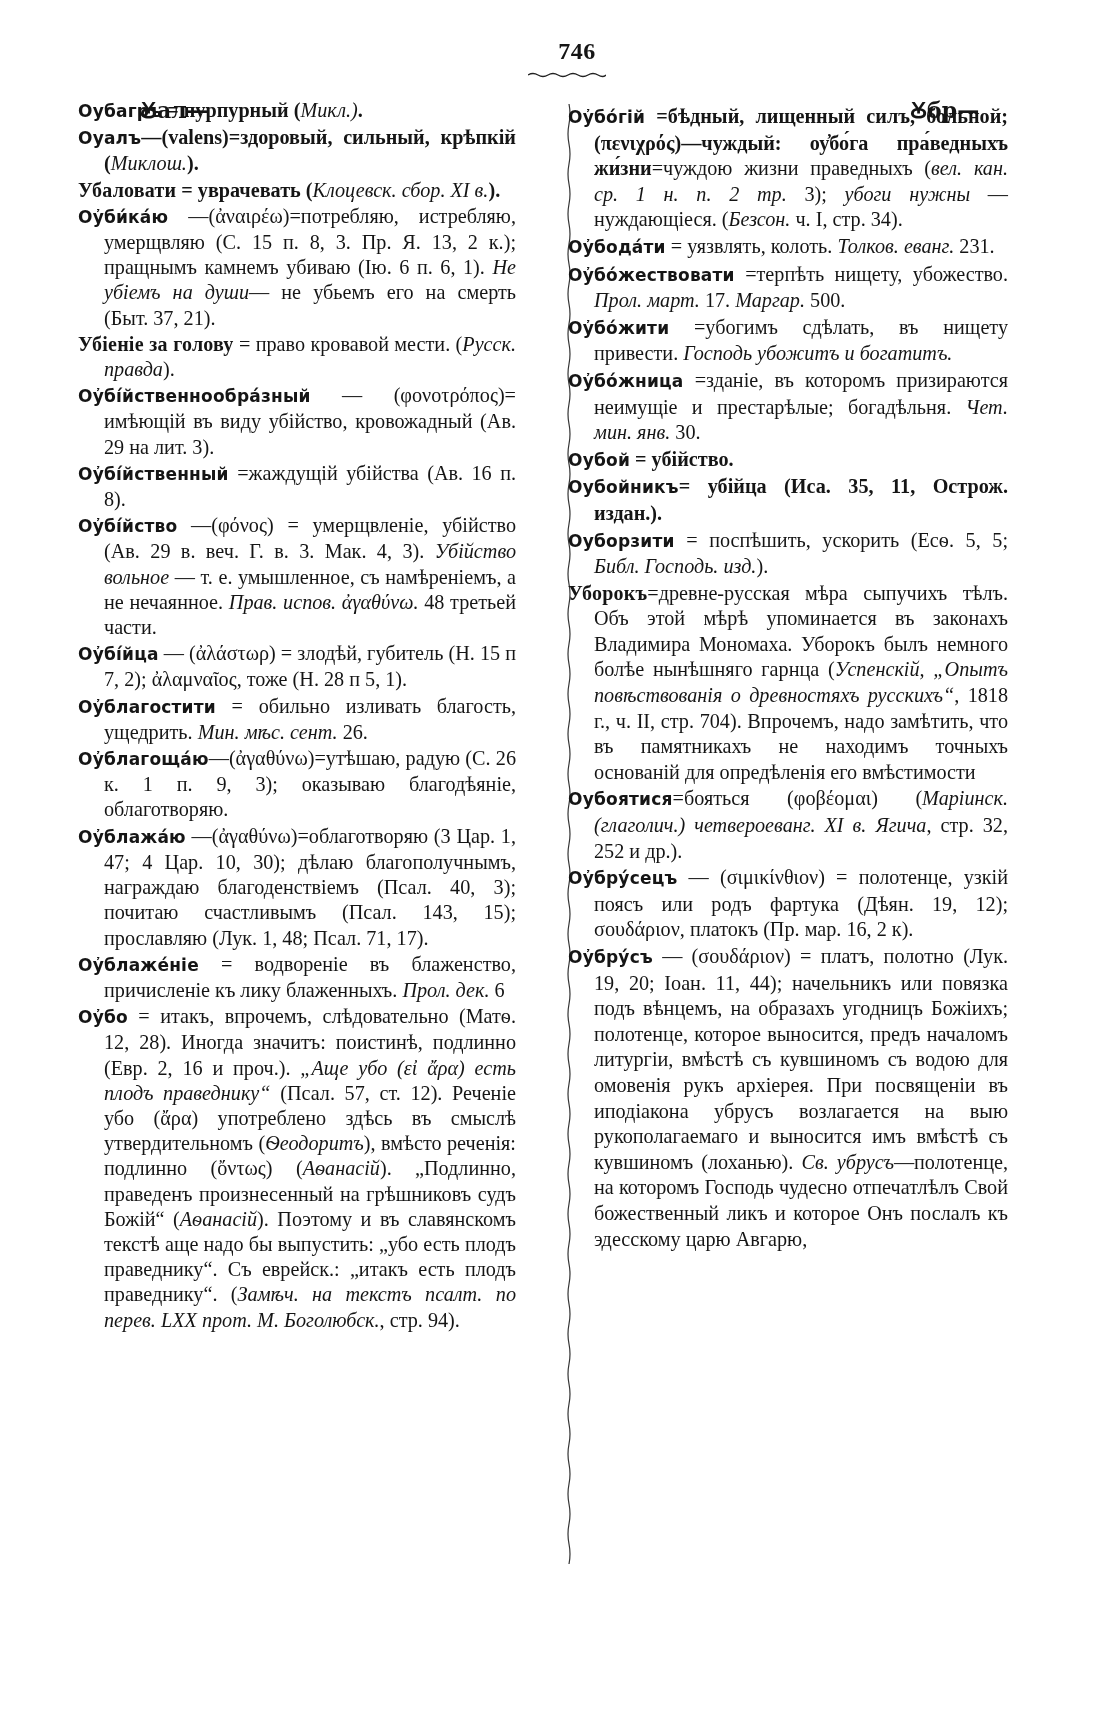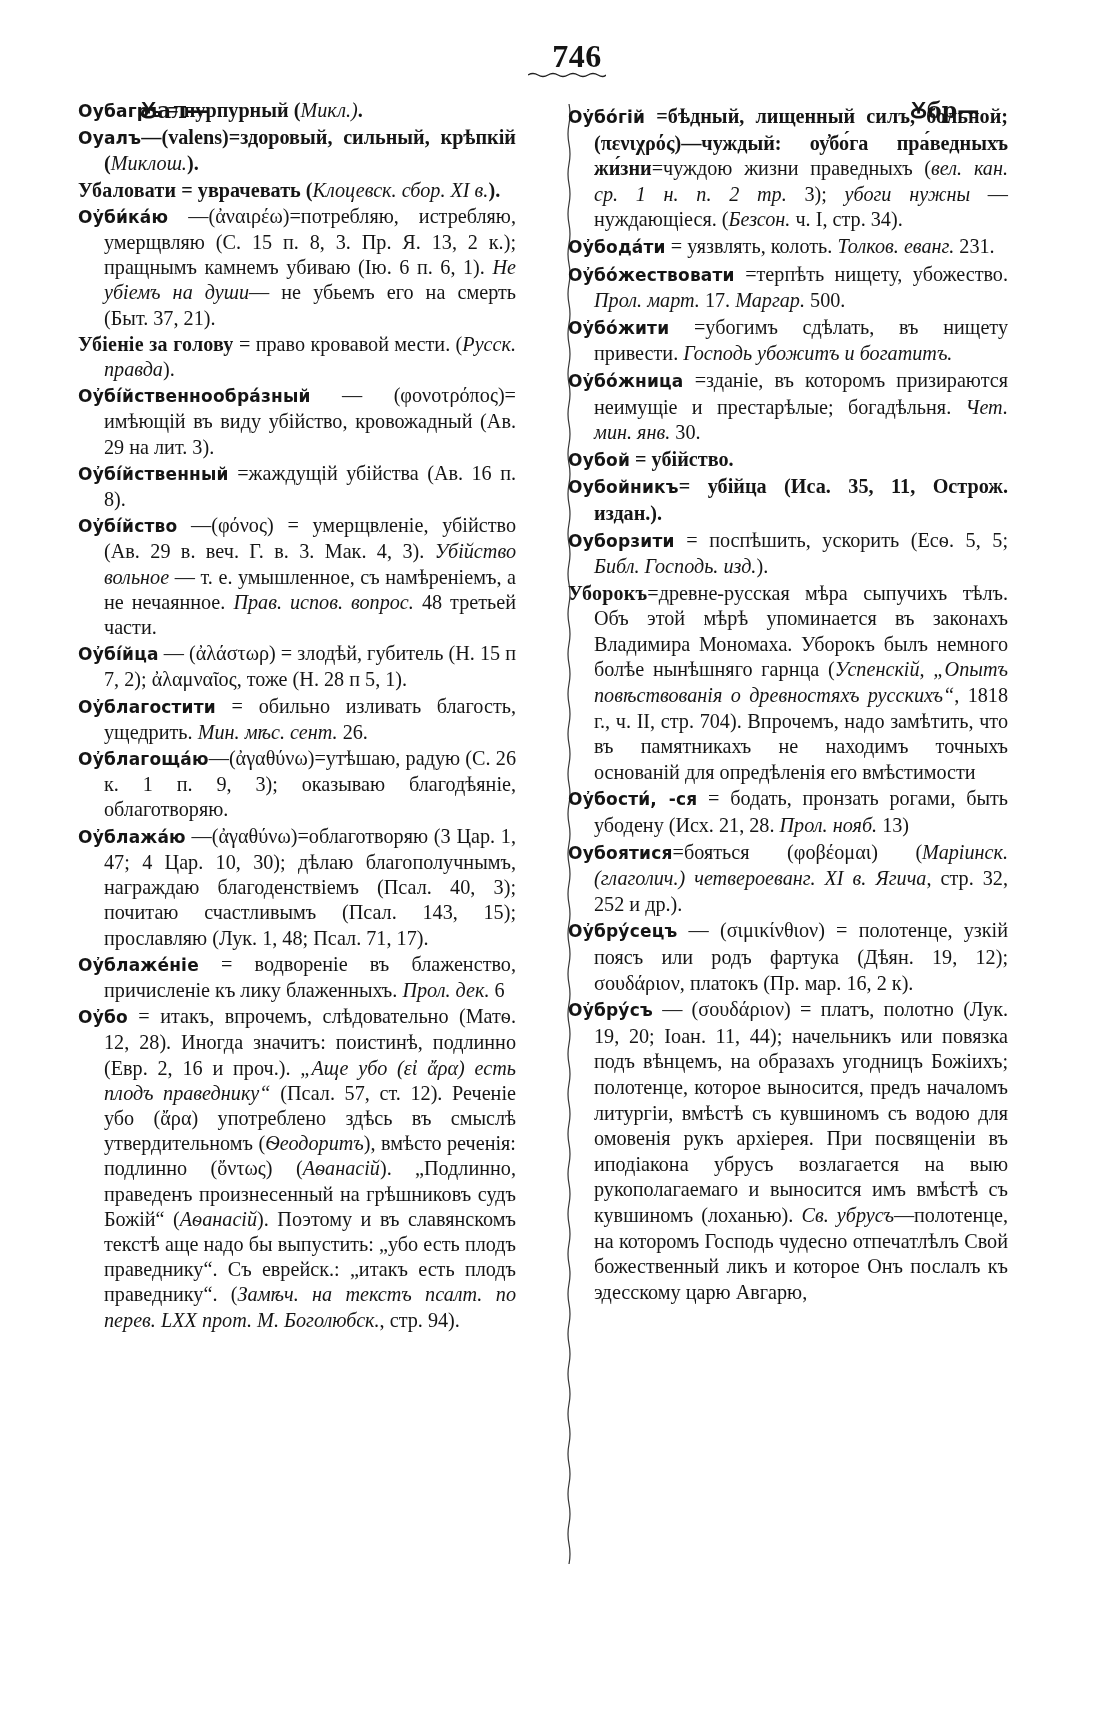--- a/index.html
+++ b/index.html
@@ -3,21 +3,21 @@
 <meta charset="utf-8">
 <style>
   html, body { margin: 0; padding: 0; background: #ffffff; }
   body {
     width: 1101px; height: 1714px; position: relative; overflow: hidden;
     font-family: "Liberation Serif", "DejaVu Serif", serif;
     color: #151515;
   }
   .page-number {
     position: absolute; left: 537px; top: 38px; width: 80px; text-align: center;
-    font-weight: bold; font-size: 32px; letter-spacing: 0.5px;
+    font-weight: bold; font-size: 24px; letter-spacing: 0.5px;
   }
   .page-number-rule {
     position: absolute; left: 528px; top: 72px; width: 78px; height: 6px;
   }
   .running-head {
     position: absolute; top: 66px; font-weight: bold; font-size: 22px;
     font-family: "DejaVu Serif", serif;
     margin-top: 28px;
   }
   .running-head.left { left: 140px; }
@@ -56,21 +56,21 @@
   <div class="running-head right">Ꙋбр—</div>
 
   <div class="column left" id="col-left">
       <p class="entry"><span class="hw">Оубагръ</span><span class="b"> = пурпурный (</span><span class="i">Микл.)</span><span class="b">.</span></p>
       <p class="entry"><span class="hw">Оуалъ</span><span class="b">—(valens)=здоровый, сильный, крѣпкій (</span><span class="i">Миклош.</span><span class="b">).</span></p>
       <p class="entry"><span class="hw civil">Убаловати</span><span class="b"> = уврачевать (</span><span class="i">Клоцевск. сбор. XI в.</span><span class="b">).</span></p>
       <p class="entry"><span class="hw">Оу҆би́ка́ю</span><span class="t"> —(ἀναιρέω)=потребляю, истребляю, умерщвляю (С. 15 п. 8, 3. Пр. Я. 13, 2 к.); пращнымъ камнемъ убиваю (Ію. 6 п. 6, 1). </span><span class="i">Не убіемъ на души</span><span class="t">— не убьемъ его на смерть (Быт. 37, 21).</span></p>
       <p class="entry"><span class="hw civil">Убіеніе за голову</span><span class="t"> = право кровавой мести. (</span><span class="i">Русск. правда</span><span class="t">).</span></p>
       <p class="entry"><span class="hw">Оу҆бі́йственнообра́зный</span><span class="t"> — (φονοτρόπος)= имѣющій въ виду убійство, кровожадный (Ав. 29 на лит. 3).</span></p>
       <p class="entry"><span class="hw">Оу҆бі́йственный</span><span class="t"> =жаждущій убійства (Ав. 16 п. 8).</span></p>
-      <p class="entry"><span class="hw">Оу҆бі́йство</span><span class="t"> —(φόνος) = умерщвленіе, убійство (Ав. 29 в. веч. Г. в. 3. Мак. 4, 3). </span><span class="i">Убійство вольное</span><span class="t"> — т. е. умышленное, съ намѣреніемъ, а не нечаянное. </span><span class="i">Прав. испов. вопрос.</span><span class="t"> 48 третьей части.</span></p>
+      <p class="entry"><span class="hw">Оу҆бі́йство</span><span class="t"> —(φόνος) = умерщвленіе, убійство (Ав. 29 в. веч. Г. в. 3. Мак. 4, 3). </span><span class="i">Убійство вольное</span><span class="t"> — т. е. умышленное, съ намѣреніемъ, а не нечаянное. </span><span class="i">Прав. испов. ἀγαθύνω.</span><span class="t"> 48 третьей части.</span></p>
       <p class="entry"><span class="hw">Оу҆бі́йца</span><span class="t"> — (ἀλάστωρ) = злодѣй, губитель (Н. 15 п 7, 2); ἀλαμναῖος, тоже (Н. 28 п 5, 1).</span></p>
       <p class="entry"><span class="hw">Оу҆благостити</span><span class="t"> = обильно изливать благость, ущедрить. </span><span class="i">Мин. мѣс. сент.</span><span class="t"> 26.</span></p>
       <p class="entry"><span class="hw">Оу҆благоща́ю</span><span class="t">—(ἀγαθύνω)=утѣшаю, радую (С. 26 к. 1 п. 9, 3); оказываю благодѣяніе, облаготворяю.</span></p>
       <p class="entry"><span class="hw">Оу҆блажа́ю</span><span class="t"> —(ἀγαθύνω)=облаготворяю (3 Цар. 1, 47; 4 Цар. 10, 30); дѣлаю благополучнымъ, награждаю благоденствіемъ (Псал. 40, 3); почитаю счастливымъ (Псал. 143, 15); прославляю (Лук. 1, 48; Псал. 71, 17).</span></p>
       <p class="entry"><span class="hw">Оу҆блаже́ніе</span><span class="t"> = водвореніе въ блаженство, причисленіе къ лику блаженныхъ. </span><span class="i">Прол. дек.</span><span class="t"> 6</span></p>
       <p class="entry"><span class="hw">Оу҆бо</span><span class="t"> = итакъ, впрочемъ, слѣдовательно (Матѳ. 12, 28). Иногда значитъ: поистинѣ, подлинно (Евр. 2, 16 и проч.). </span><span class="i">„Аще убо (εἰ ἄρα) есть плодъ праведнику“</span><span class="t"> (Псал. 57, ст. 12). Реченіе убо (ἄρα) употреблено здѣсь въ смыслѣ утвердительномъ (</span><span class="i">Ѳеодоритъ</span><span class="t">), вмѣсто реченія: подлинно (ὄντως) (</span><span class="i">Аѳанасій</span><span class="t">). „Подлинно, праведенъ произнесенный на грѣшниковъ судъ Божій“ (</span><span class="i">Аѳанасій</span><span class="t">). Поэтому и въ славянскомъ текстѣ аще надо бы выпустить: „убо есть плодъ праведнику“. Съ еврейск.: „итакъ есть плодъ праведнику“. (</span><span class="i">Замѣч. на текстъ псалт. по перев. LXX прот. М. Боголюбск.</span><span class="t">, стр. 94).</span></p>
     </div>
 
   <svg class="divider" viewBox="0 0 8 1460" preserveAspectRatio="none">
     <path id="divpath" d="M4 0 Q 6 10 4 20 Q 2 30 4 40 Q 6 50 4 60 Q 2 70 4 80 Q 6 90 4 100 Q 2 110 4 120 Q 6 130 4 140 Q 2 150 4 160 Q 6 170 4 180 Q 2 190 4 200 Q 6 210 4 220 Q 2 230 4 240 Q 6 250 4 260 Q 2 270 4 280 Q 6 290 4 300 Q 2 310 4 320 Q 6 330 4 340 Q 2 350 4 360 Q 6 370 4 380 Q 2 390 4 400 Q 6 410 4 420 Q 2 430 4 440 Q 6 450 4 460 Q 2 470 4 480 Q 6 490 4 500 Q 2 510 4 520 Q 6 530 4 540 Q 2 550 4 560 Q 6 570 4 580 Q 2 590 4 600 Q 6 610 4 620 Q 2 630 4 640 Q 6 650 4 660 Q 2 670 4 680 Q 6 690 4 700 Q 2 710 4 720 Q 6 730 4 740 Q 2 750 4 760 Q 6 770 4 780 Q 2 790 4 800 Q 6 810 4 820 Q 2 830 4 840 Q 6 850 4 860 Q 2 870 4 880 Q 6 890 4 900 Q 2 910 4 920 Q 6 930 4 940 Q 2 950 4 960 Q 6 970 4 980 Q 2 990 4 1000 Q 6 1010 4 1020 Q 2 1030 4 1040 Q 6 1050 4 1060 Q 2 1070 4 1080 Q 6 1090 4 1100 Q 2 1110 4 1120 Q 6 1130 4 1140 Q 2 1150 4 1160 Q 6 1170 4 1180 Q 2 1190 4 1200 Q 6 1210 4 1220 Q 2 1230 4 1240 Q 6 1250 4 1260 Q 2 1270 4 1280 Q 6 1290 4 1300 Q 2 1310 4 1320 Q 6 1330 4 1340 Q 2 1350 4 1360 Q 6 1370 4 1380 Q 2 1390 4 1400 Q 6 1410 4 1420 Q 2 1430 4 1440 Q 6 1450 4 1460" fill="none" stroke="#333" stroke-width="1.2"></path>
@@ -79,18 +79,17 @@
   <div class="column right" id="col-right">
       <p class="entry"><span class="hw">Оу҆бо́гій</span><span class="b"> =бѣдный, лищенный силъ, больной; (πενιχρός)—чуждый: </span><span class="b">оу҆бо́га пра́ведныхъ жи́зни</span><span class="t">=чуждою жизни праведныхъ (</span><span class="i">вел. кан. ср. 1 н. п. 2 тр.</span><span class="t"> 3); </span><span class="i">убоги нужны</span><span class="t"> — нуждающіеся. (</span><span class="i">Безсон.</span><span class="t"> ч. I, стр. 34).</span></p>
       <p class="entry"><span class="hw">Оу҆бода́ти</span><span class="t"> = уязвлять, колоть. </span><span class="i">Толков. еванг.</span><span class="t"> 231.</span></p>
       <p class="entry"><span class="hw">Оу҆бо́жествовати</span><span class="t"> =терпѣть нищету, убожество. </span><span class="i">Прол. март.</span><span class="t"> 17. </span><span class="i">Маргар.</span><span class="t"> 500.</span></p>
       <p class="entry"><span class="hw">Оу҆бо́жити</span><span class="t"> =убогимъ сдѣлать, въ нищету привести. </span><span class="i">Господь убожитъ и богатитъ.</span></p>
       <p class="entry"><span class="hw">Оу҆бо́жница</span><span class="t"> =зданіе, въ которомъ призираются неимущіе и престарѣлые; богадѣльня. </span><span class="i">Чет. мин. янв.</span><span class="t"> 30.</span></p>
       <p class="entry"><span class="hw">Оубой</span><span class="b"> = убійство.</span></p>
       <p class="entry"><span class="hw">Оубойникъ</span><span class="b">= убійца (Иса. 35, 11, Острож. издан.).</span></p>
       <p class="entry"><span class="hw">Оуборзити</span><span class="t"> = поспѣшить, ускорить (Есѳ. 5, 5; </span><span class="i">Библ. Господь. изд.</span><span class="t">).</span></p>
       <p class="entry"><span class="hw civil">Уборокъ</span><span class="t">=древне-русская мѣра сыпучихъ тѣлъ. Объ этой мѣрѣ упоминается въ законахъ Владимира Мономаха. Уборокъ былъ немного болѣе нынѣшняго гарнца (</span><span class="i">Успенскій, „Опытъ повѣствованія о древностяхъ русскихъ“</span><span class="t">, 1818 г., ч. II, стр. 704). Впрочемъ, надо замѣтить, что въ памятникахъ не находимъ точныхъ основаній для опредѣленія его вмѣстимости</span></p>
-      <p class="entry"><span class="hw">Оу҆бости́, -ся</span><span class="t"> = бодать, пронзать рогами, быть убодену (Исх. 21, 28. </span><span class="i">Прол. нояб.</span><span class="t"> 13)</span></p>
       <p class="entry"><span class="hw">Оубоятися</span><span class="t">=бояться (φοβέομαι) (</span><span class="i">Маріинск. (глаголич.) четвероеванг. XI в. Ягича</span><span class="t">, стр. 32, 252 и др.).</span></p>
       <p class="entry"><span class="hw">Оу҆бру́сецъ</span><span class="t"> — (σιμικίνθιον) = полотенце, узкій поясъ или родъ фартука (Дѣян. 19, 12); σουδάριον, платокъ (Пр. мар. 16, 2 к).</span></p>
       <p class="entry"><span class="hw">Оу҆бру́съ</span><span class="t"> — (σουδάριον) = платъ, полотно (Лук. 19, 20; Іоан. 11, 44); начельникъ или повязка подъ вѣнцемъ, на образахъ угодницъ Божіихъ; полотенце, которое выносится, предъ началомъ литургіи, вмѣстѣ съ кувшиномъ съ водою для омовенія рукъ архіерея. При посвященіи въ иподіакона убрусъ возлагается на выю рукополагаемаго и выносится имъ вмѣстѣ съ кувшиномъ (лоханью). </span><span class="i">Св. убрусъ</span><span class="t">—полотенце, на которомъ Господь чудесно отпечатлѣлъ Свой божественный ликъ и которое Онъ послалъ къ эдесскому царю Авгарю,</span></p>
     </div>
 </div>
 
 </body></html>

